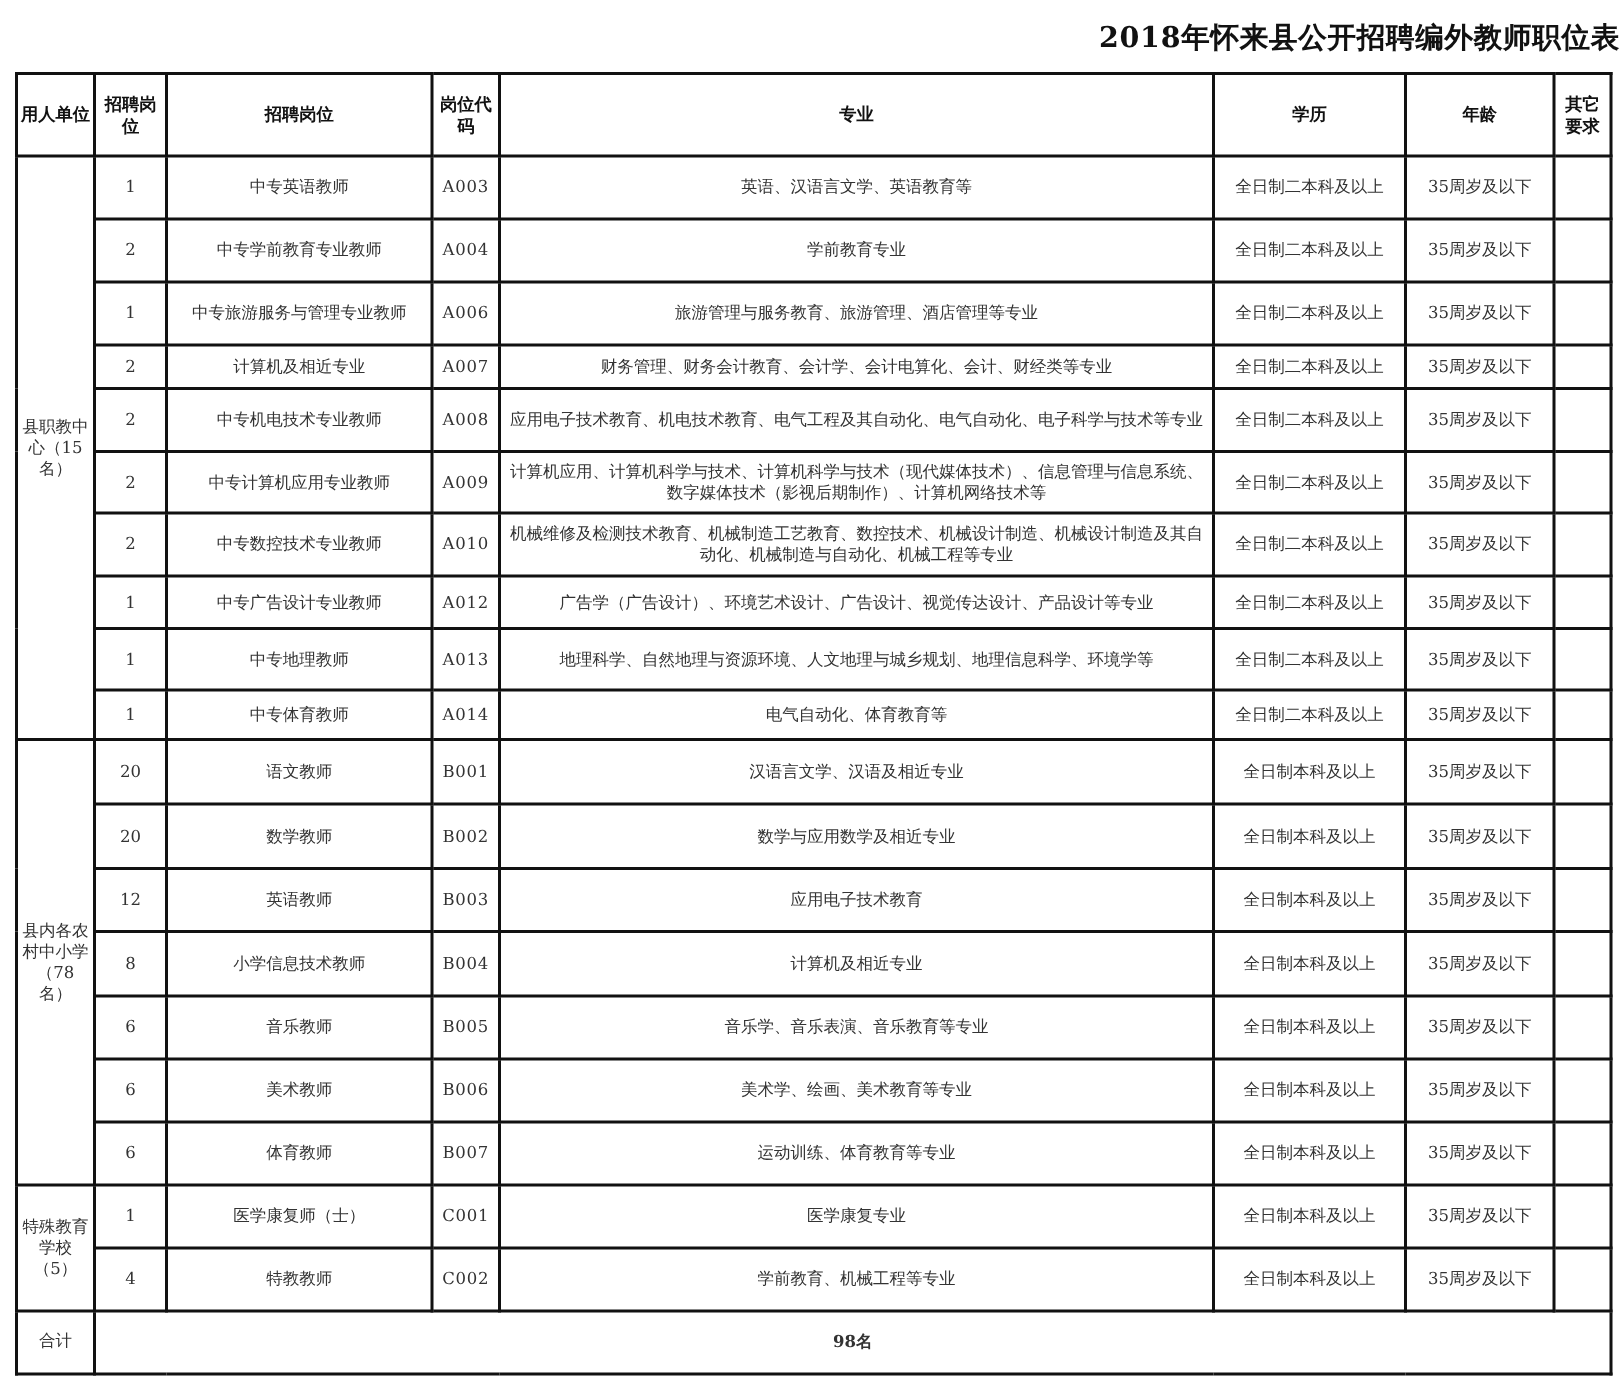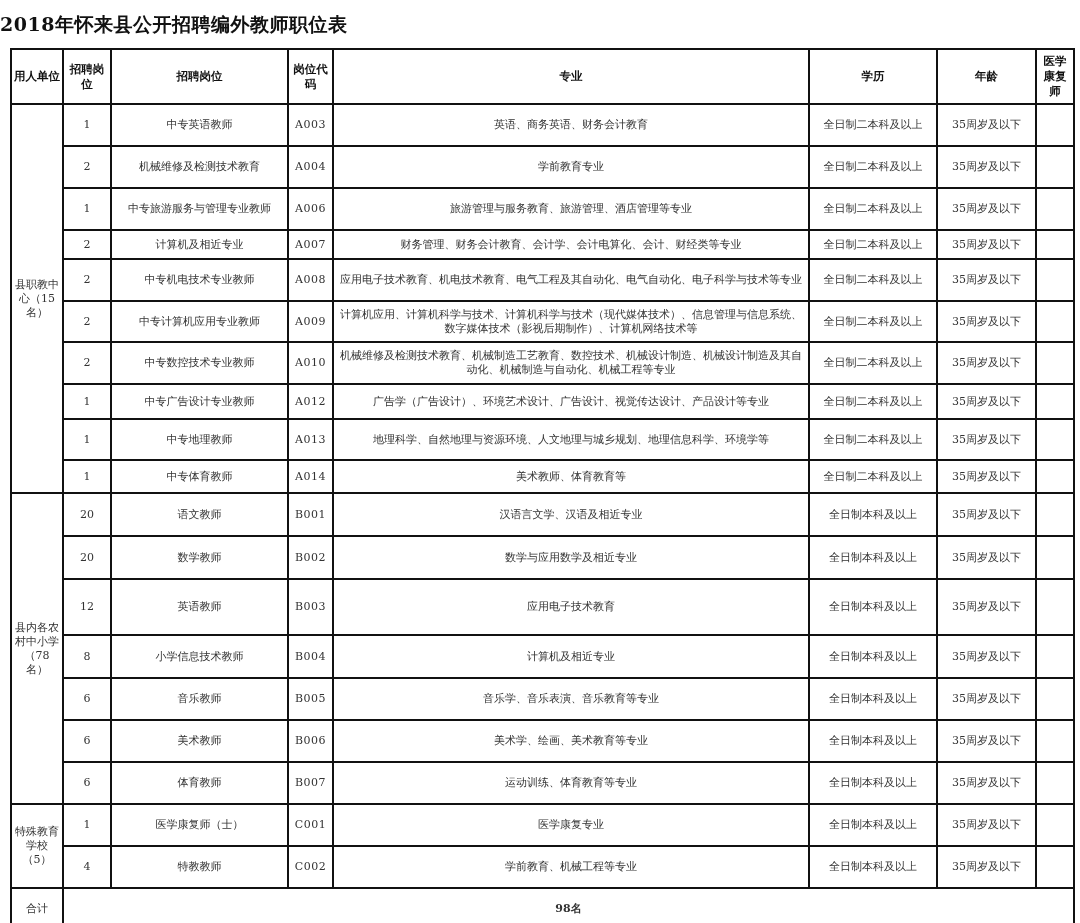--- a/index.html
+++ b/index.html
@@ -1,18 +1,18 @@
 <!DOCTYPE html>
 <html><head>
 <meta charset="utf-8">
 <style>
   html, body { margin: 0; padding: 0; background: #ffffff; }
   body { width: 1080px; height: 923px; position: relative; overflow: hidden;
          font-family: "DejaVu Serif", "Liberation Serif", serif; color: #222; }
-  .title { position: absolute; top: 12px; left: 0; width: 1080px; text-align: left;
+  .title { position: absolute; top: 12px; left: 0; width: 1080px; text-align: right;
            font-size: 19px; font-weight: bold; color: #111; letter-spacing: 0.5px; }
   table.grid { position: absolute; left: 10px; top: 48px; border-collapse: collapse;
                table-layout: fixed; width: 1063px; }
   table.grid td, table.grid th { border: 2px solid #111; padding: 0 2px; text-align: center;
                vertical-align: middle; font-size: 11px; line-height: 14px; color: #333; overflow: hidden; }
   table.grid th { font-family: "DejaVu Sans", "Liberation Sans", sans-serif; font-weight: bold;
                   font-size: 11.5px; color: #111; line-height: 15px; }
   td.unit { font-size: 11.5px; color: #222; line-height: 15px; }
   td.major { font-size: 10.5px; line-height: 14px; }
   td.code { font-size: 10.5px; letter-spacing: 0.5px; border-radius: 17px; }
@@ -37,37 +37,37 @@
   </colgroup>
   <thead>
     <tr style="height:55px">
       <th>用人单位</th>
       <th>招聘岗位</th>
       <th>招聘岗位</th>
       <th>岗位代码</th>
       <th>专业</th>
       <th>学历</th>
       <th>年龄</th>
-      <th>医学康复师</th>
+      <th>其它要求</th>
     </tr>
   </thead>
   <tbody id="tbody">
       <tr style="height: 42px;">
         <td class="unit" rowspan="10">县职教中心（15名）</td>
         <td>1</td>
         <td>中专英语教师</td>
         <td class="code">A003</td>
-        <td class="major">英语、商务英语、财务会计教育</td>
-        <td>全日制二本科及以上</td>
-        <td>35周岁及以下</td>
-        <td></td>
-      </tr>
-      <tr style="height: 42px;">
-        <td>2</td>
-        <td>机械维修及检测技术教育</td>
+        <td class="major">英语、汉语言文学、英语教育等</td>
+        <td>全日制二本科及以上</td>
+        <td>35周岁及以下</td>
+        <td></td>
+      </tr>
+      <tr style="height: 42px;">
+        <td>2</td>
+        <td>中专学前教育专业教师</td>
         <td class="code">A004</td>
         <td class="major">学前教育专业</td>
         <td>全日制二本科及以上</td>
         <td>35周岁及以下</td>
         <td></td>
       </tr>
       <tr style="height: 42px;">
         <td>1</td>
         <td>中专旅游服务与管理专业教师</td>
         <td class="code">A006</td>
@@ -127,21 +127,21 @@
         <td class="code">A013</td>
         <td class="major">地理科学、自然地理与资源环境、人文地理与城乡规划、地理信息科学、环境学等</td>
         <td>全日制二本科及以上</td>
         <td>35周岁及以下</td>
         <td></td>
       </tr>
       <tr style="height: 33px;">
         <td>1</td>
         <td>中专体育教师</td>
         <td class="code">A014</td>
-        <td class="major">美术教师、体育教育等</td>
+        <td class="major">电气自动化、体育教育等</td>
         <td>全日制二本科及以上</td>
         <td>35周岁及以下</td>
         <td></td>
       </tr>
       <tr style="height: 43px;">
         <td class="unit" rowspan="7">县内各农村中小学（78名）</td>
         <td>20</td>
         <td>语文教师</td>
         <td class="code">B001</td>
         <td class="major">汉语言文学、汉语及相近专业</td>
@@ -151,21 +151,21 @@
       </tr>
       <tr style="height: 43px;">
         <td>20</td>
         <td>数学教师</td>
         <td class="code">B002</td>
         <td class="major">数学与应用数学及相近专业</td>
         <td>全日制本科及以上</td>
         <td>35周岁及以下</td>
         <td></td>
       </tr>
-      <tr style="height: 56px;">
+      <tr style="height: 42px;">
         <td>12</td>
         <td>英语教师</td>
         <td class="code">B003</td>
         <td class="major">应用电子技术教育</td>
         <td>全日制本科及以上</td>
         <td>35周岁及以下</td>
         <td></td>
       </tr>
       <tr style="height: 43px;">
         <td>8</td>

